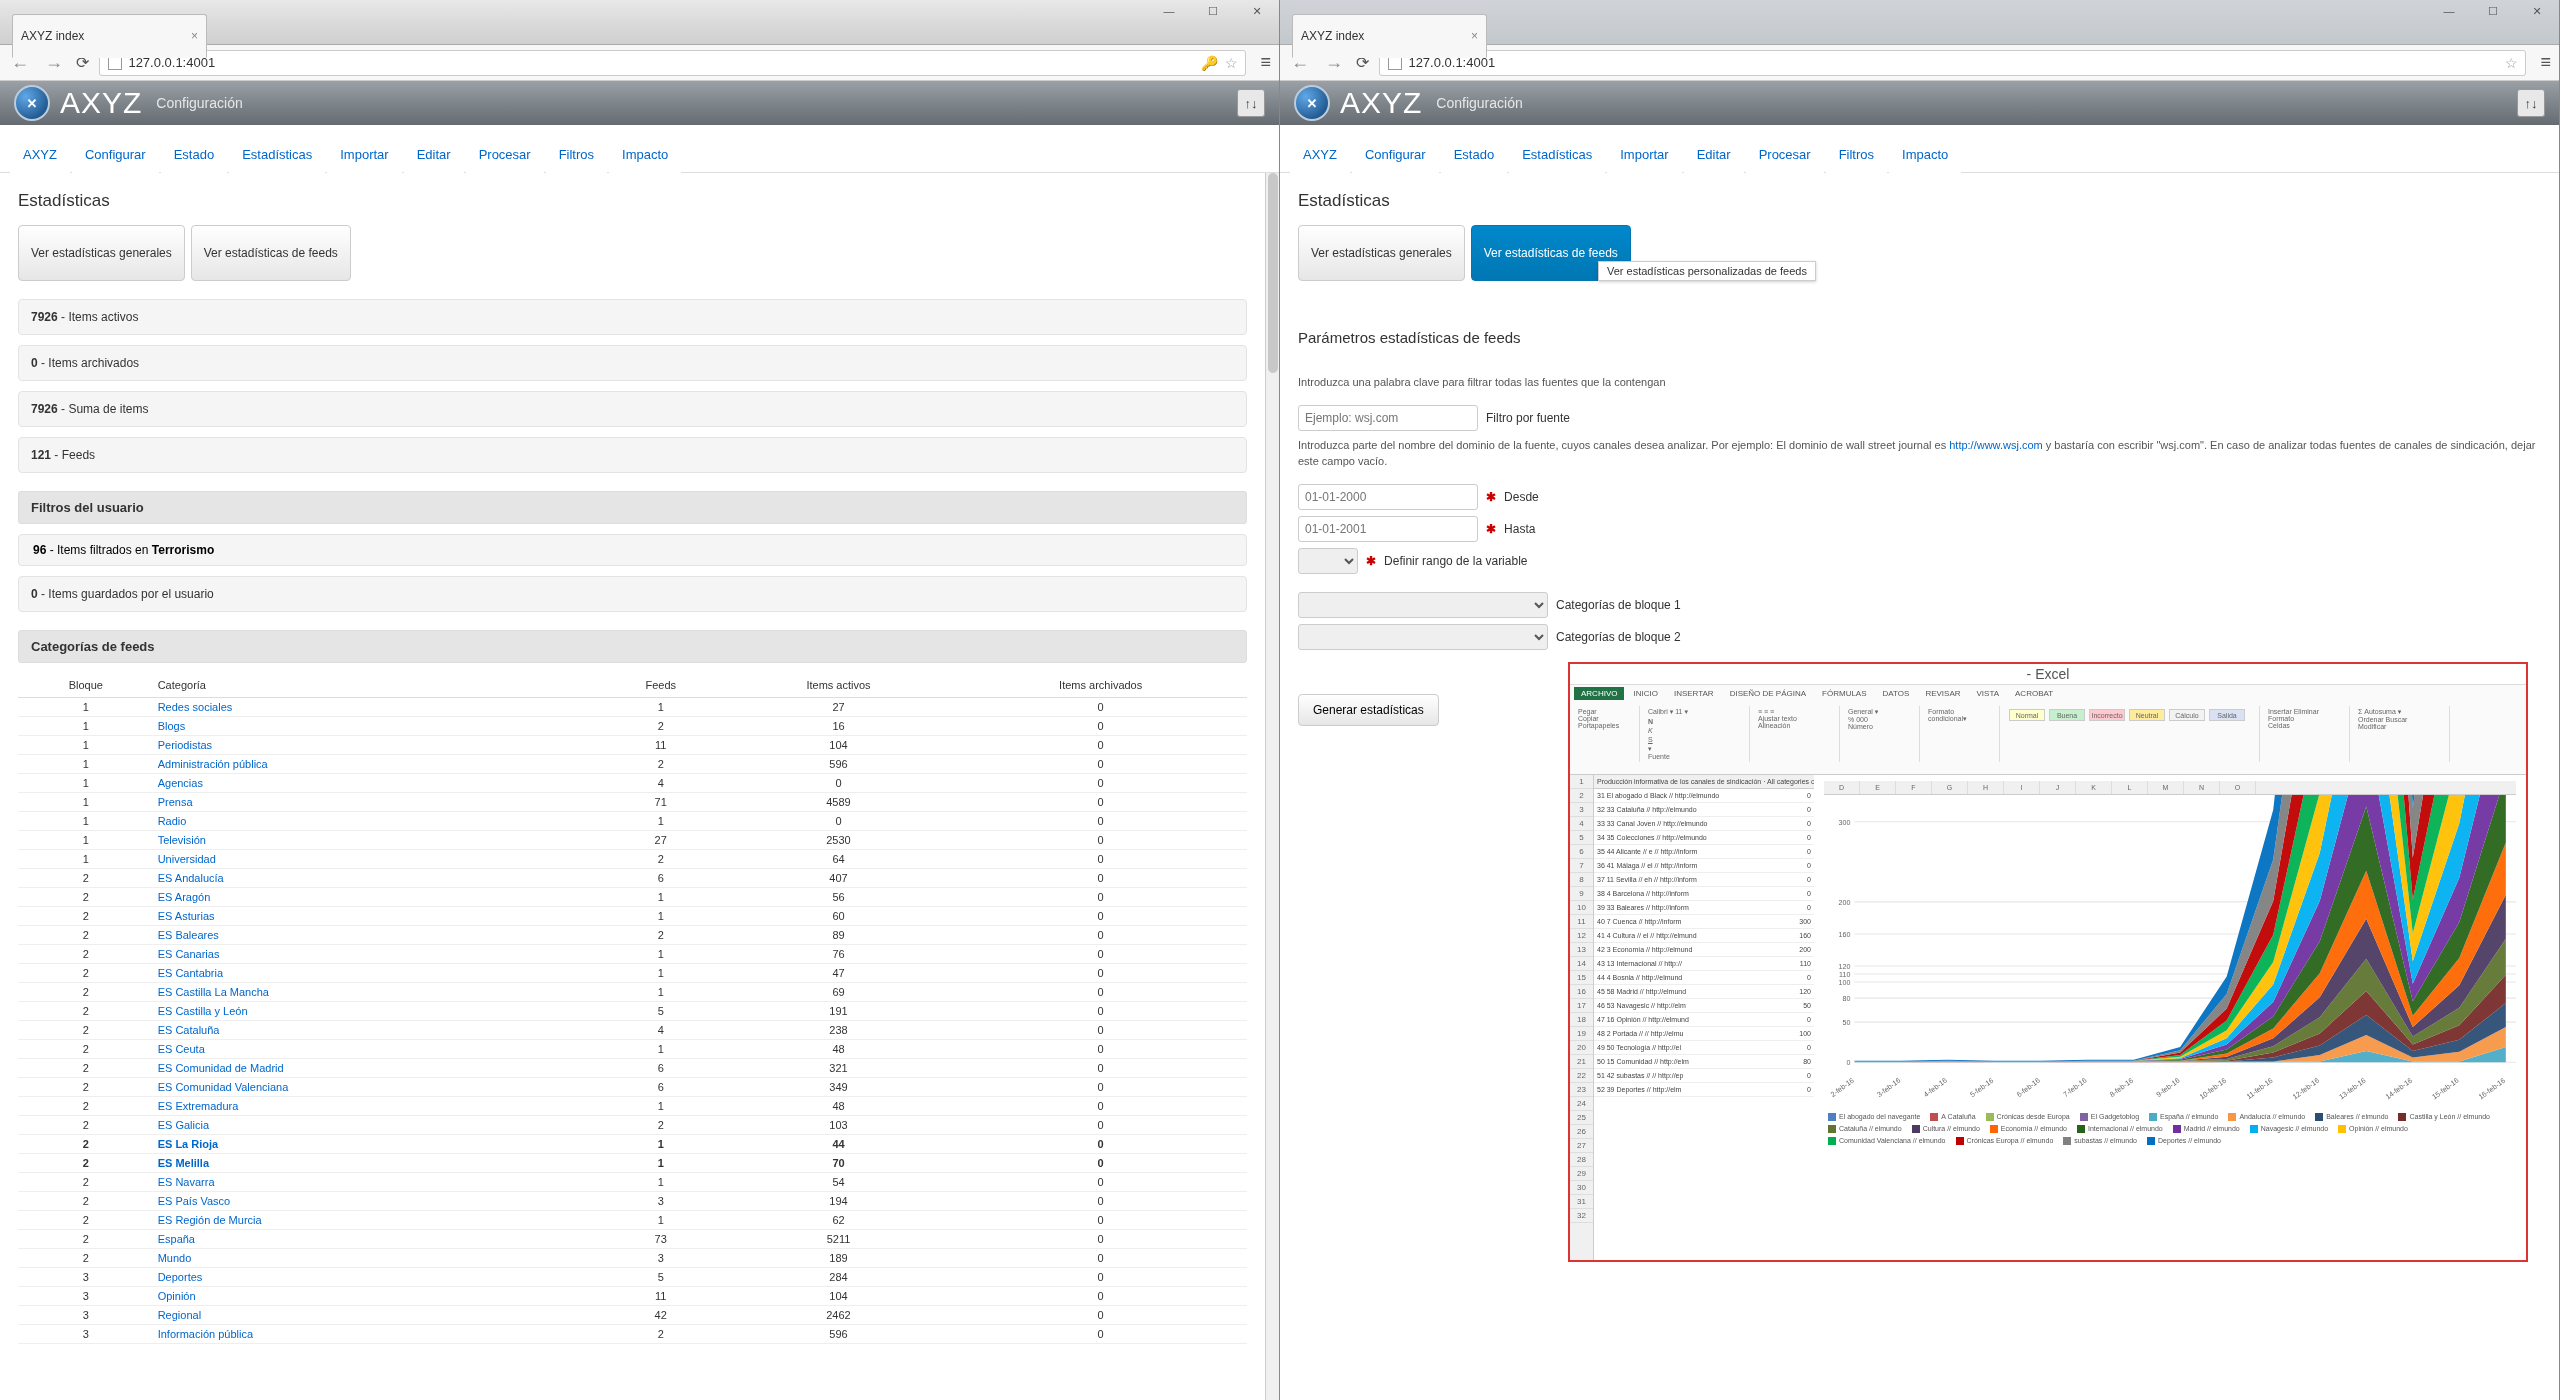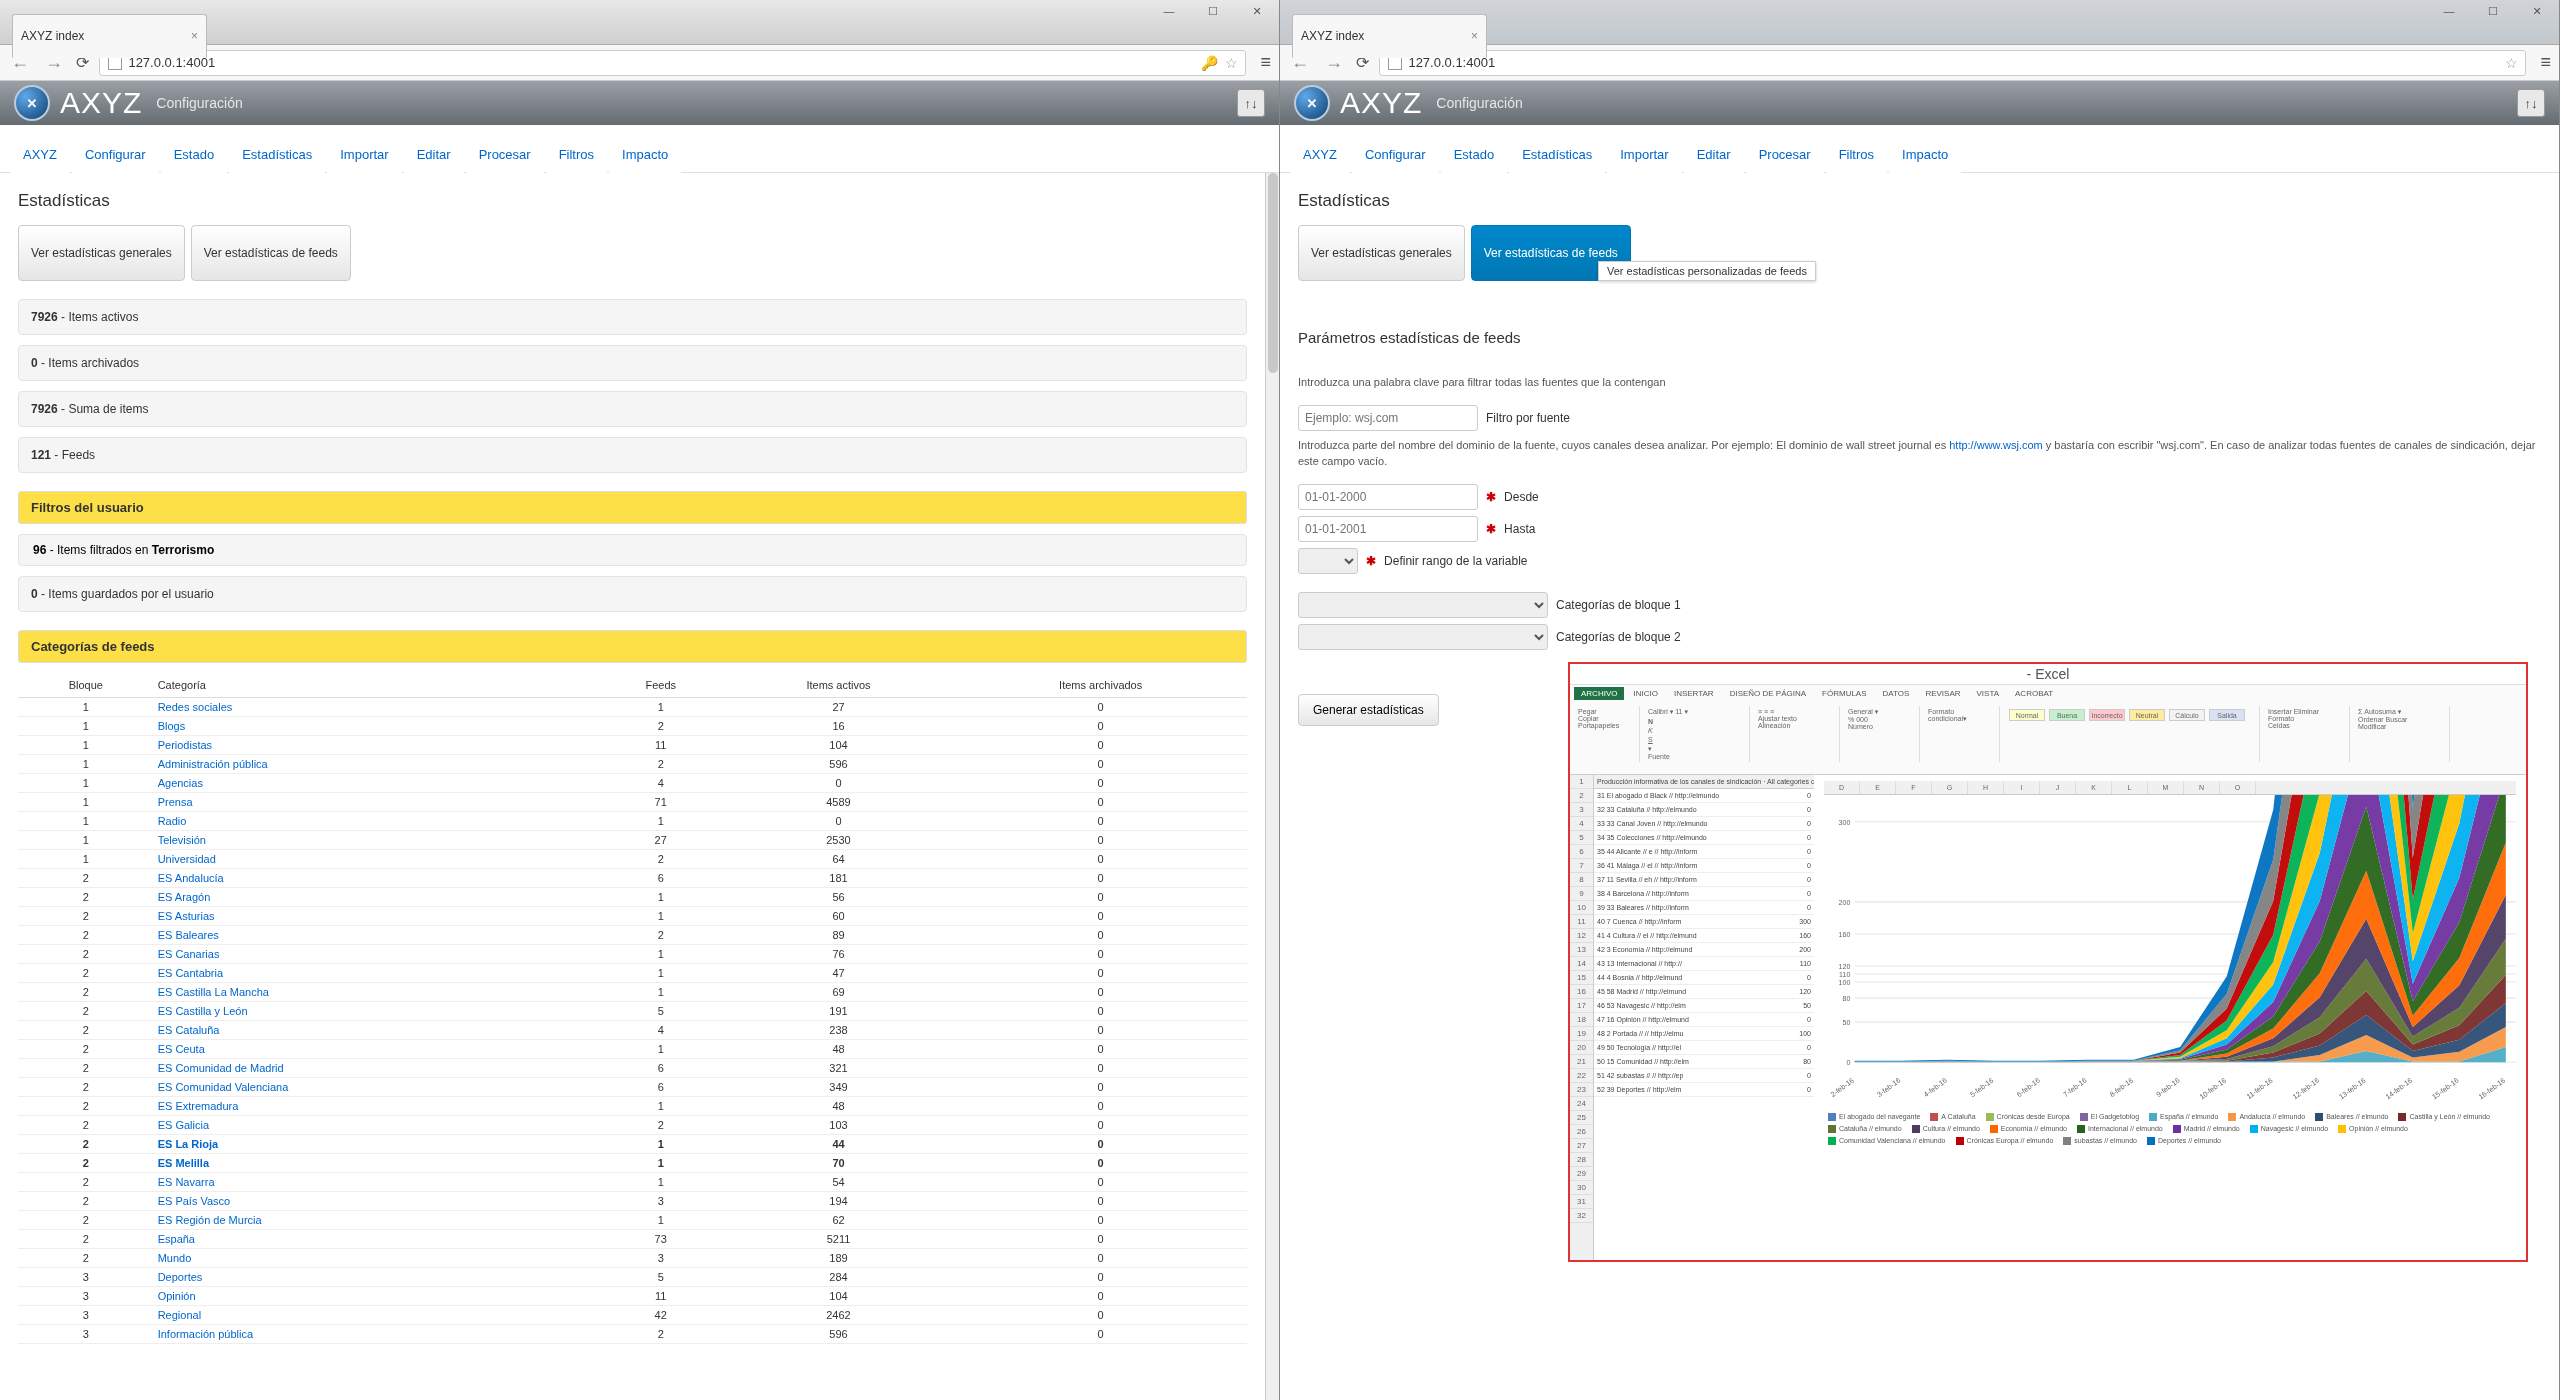--- a/index.html
+++ b/index.html
@@ -26,21 +26,21 @@
 .nav-tabs { display: flex; padding: 10px 10px 0 10px; background: #fff; border-bottom: 1px solid #ddd; }
 .nav-tab { padding: 10px 12px; font-size: 13px; color: #0066cc; border: 1px solid #ddd; border-bottom: 1px solid #fff; border-radius: 4px 4px 0 0; margin-right: 2px; background: #fff; position: relative; top: 1px; cursor: pointer; }
 .nav-tab:not(.active) { border-color: transparent; }
 .content { padding: 18px 18px 18px 18px; overflow-y: auto; flex: 1; position: relative; }
 .h-section { font-size: 17px; color: #333; margin-bottom: 14px; font-weight: normal; }
 .btn-row { display: flex; gap: 6px; margin-bottom: 18px; }
 .btn { padding: 20px 12px; font-size: 12px; border: 1px solid #ccc; border-radius: 4px; background: linear-gradient(#fff,#e6e6e6); color: #333; cursor: pointer; }
 .btn.primary { background: linear-gradient(#08c,#0077b3); color: #fff; border-color: #0077b3; }
 .stat-well { background: #f5f5f5; border: 1px solid #e3e3e3; border-radius: 4px; padding: 10px 12px; margin-bottom: 10px; font-size: 12px; color: #333; }
 .stat-well b { font-weight: bold; }
-.stat-header { background: #fde047; border: 1px solid #ddd; border-radius: 3px; padding: 8px 12px; margin: 18px 0 10px 0; font-size: 13px; font-weight: bold; color: #333; }
+.stat-header { background: #e5e5e5; border: 1px solid #ddd; border-radius: 3px; padding: 8px 12px; margin: 18px 0 10px 0; font-size: 13px; font-weight: bold; color: #333; }
 .filter-well { background: #f5f5f5; border: 1px solid #e3e3e3; border-radius: 4px; padding: 8px 14px; margin-bottom: 10px; font-size: 12px; }
 table.cats { width: 100%; border-collapse: collapse; font-size: 11px; margin-top: 6px; }
 table.cats th { text-align: center; padding: 6px 4px; color: #333; font-weight: normal; border-bottom: 1px solid #ddd; font-size: 11px; }
 table.cats th.left { text-align: left; }
 table.cats td { padding: 3px 4px; color: #333; text-align: center; border-bottom: 1px solid #eee; }
 table.cats td.left { text-align: left; }
 table.cats td a { color: #0066cc; }
 tr.bold td { font-weight: bold; }
 .form-row { display: flex; align-items: center; gap: 8px; margin-bottom: 6px; }
 .form-row input, .form-row select { height: 26px; border: 1px solid #ccc; border-radius: 3px; padding: 2px 6px; font-size: 12px; color: #555; font-family: inherit; }
@@ -226,21 +226,21 @@
                 <td>1</td>
                 <td class="left"><a>Universidad</a></td>
                 <td>2</td>
                 <td>64</td>
                 <td>0</td>
               </tr>
               <tr>
                 <td>2</td>
                 <td class="left"><a>ES Andalucía</a></td>
                 <td>6</td>
-                <td>181</td>
+                <td>407</td>
                 <td>0</td>
               </tr>
               <tr>
                 <td>2</td>
                 <td class="left"><a>ES Aragón</a></td>
                 <td>1</td>
                 <td>56</td>
                 <td>0</td>
               </tr>
               <tr>

